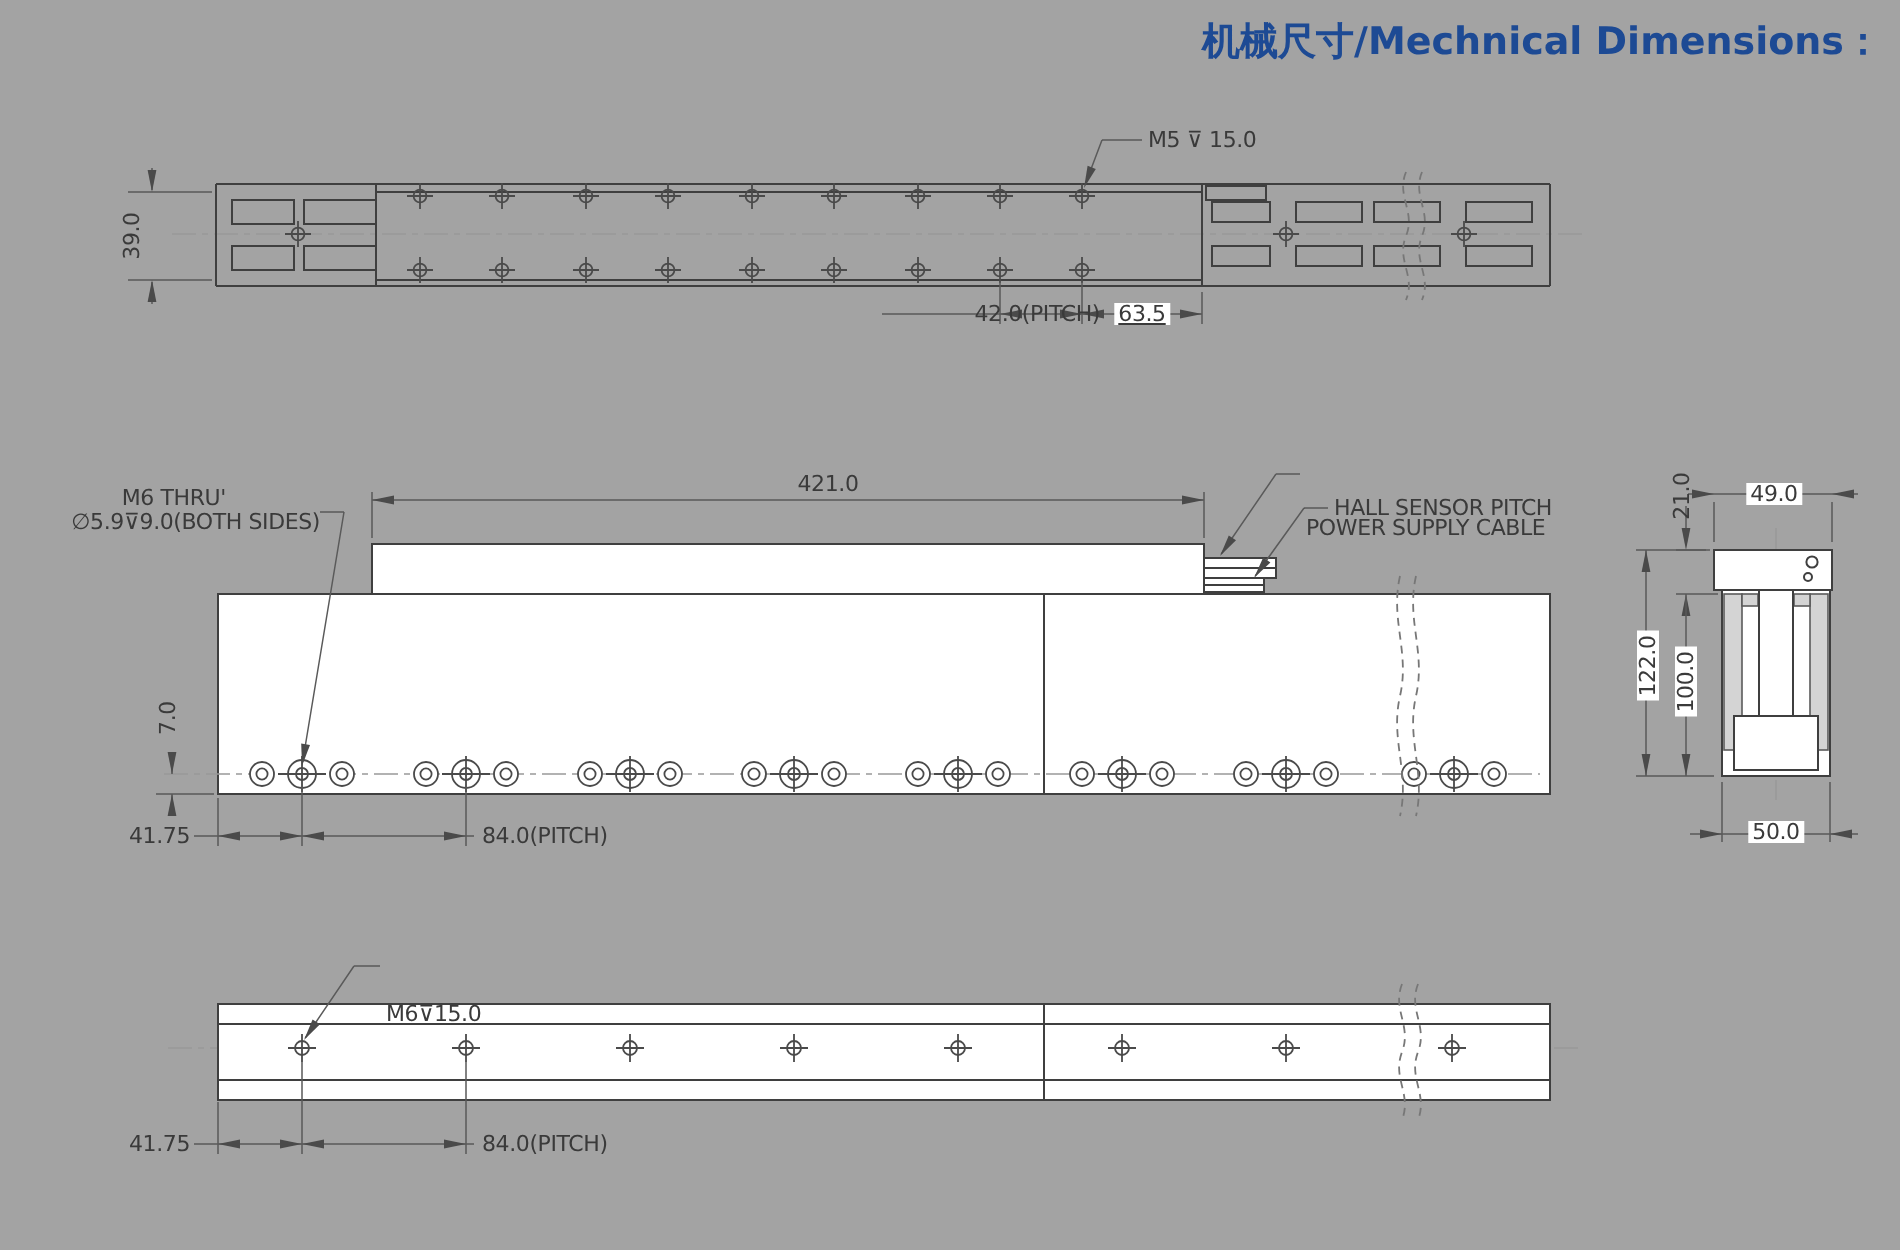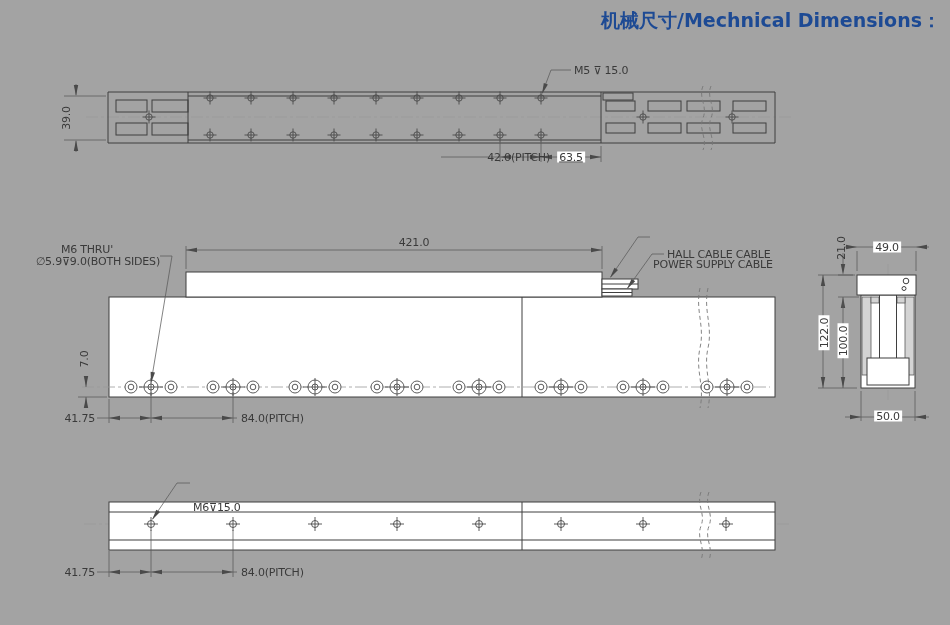--- a/index.html
+++ b/index.html
@@ -282,21 +282,21 @@
 
 <span class="lbl rot" style="left:66px;top:118px;">39.0</span>
 <span class="lbl l" style="left:574px;top:70px;text-align:right;">M5 ⊽ 15.0</span>
 <span class="lbl r" style="left:517px;top:157px;margin-left:33px;">42.0(PITCH)</span>
 <span class="lbl c bg" style="left:571px;top:157px;text-decoration:underline;">63.5</span>
 
 <span class="lbl c" style="left:394px;top:242px;margin-left:20px;">421.0</span>
 <span class="lbl r" style="left:113px;top:249px;">M6 THRU'</span>
 <span class="lbl r" style="left:160px;top:261px;">∅5.9⊽9.0(BOTH SIDES)</span>
 <span class="lbl l" style="left:653px;top:237px;margin-top:27px;">POWER SUPPLY CABLE</span>
-<span class="lbl l" style="left:667px;top:254px;">HALL CABLE CABLE</span>
+<span class="lbl l" style="left:667px;top:254px;">HALL SENSOR PITCH</span>
 <span class="lbl rot" style="left:84px;top:359px;">7.0</span>
 <span class="lbl r" style="left:95px;top:418px;">41.75</span>
 <span class="lbl l" style="left:241px;top:418px;">84.0(PITCH)</span>
 
 <span class="lbl c bg" style="left:887px;top:247px;">49.0</span>
 <span class="lbl rot" style="left:841px;top:248px;">21.0</span>
 <span class="lbl rot bg" style="left:824px;top:333px;">122.0</span>
 <span class="lbl rot bg" style="left:843px;top:341px;">100.0</span>
 <span class="lbl c bg" style="left:888px;top:416px;">50.0</span>
 

